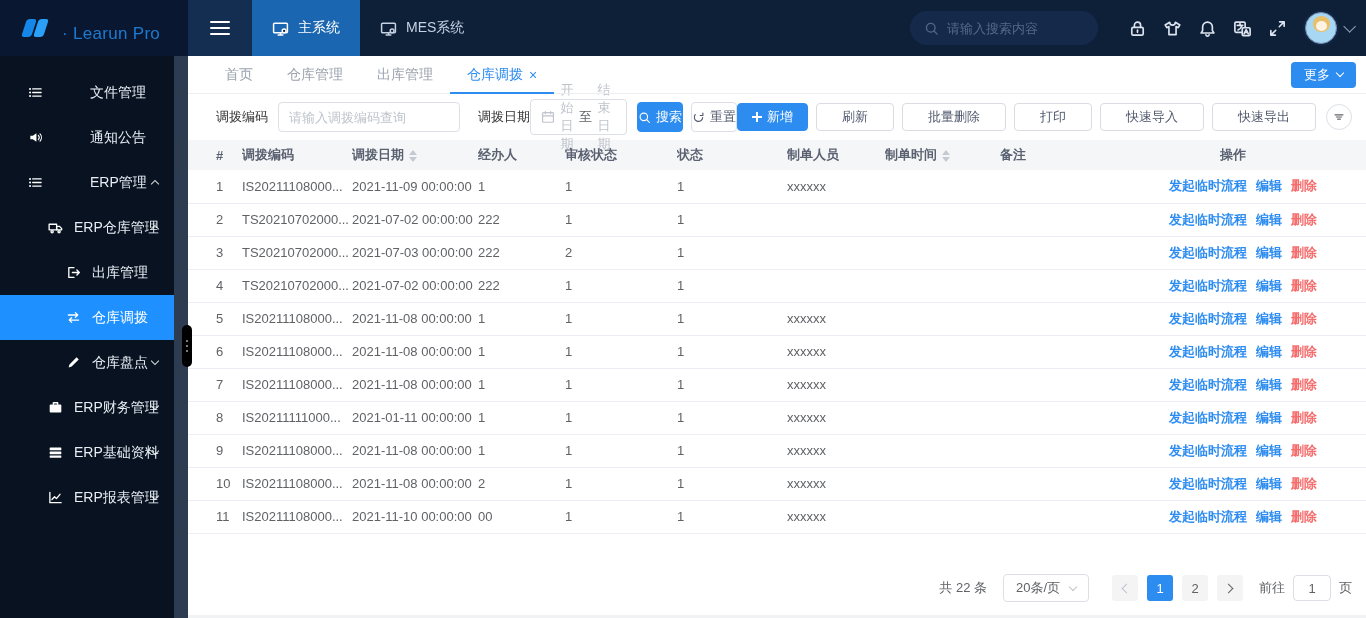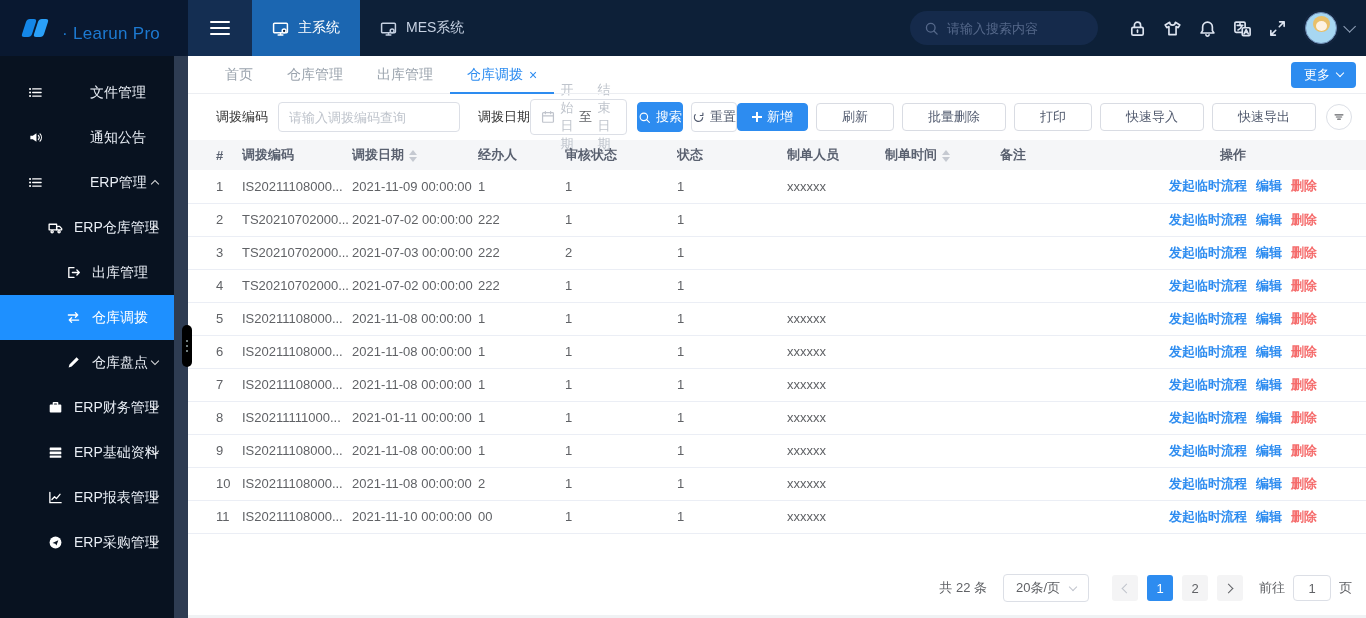--- a/index.html
+++ b/index.html
@@ -289,30 +289,20 @@
         <div class="side-item lv1">
           <span class="ic">
             <svg viewBox="0 0 16 16" fill="none" stroke="currentColor" stroke-width="1.4" stroke-linecap="round" stroke-linejoin="round">
               <path d="M2 2.5v11h12"></path>
               <path d="M4.2 10.2l2.8-3 2 2 3.8-4.6"></path>
             </svg>
           </span>
           <span>ERP报表管理</span>
           <span class="chev down"></span>
         </div>
-        <div class="side-item lv1">
-          <span class="ic">
-            <svg viewBox="0 0 16 16" fill="none" stroke="currentColor" stroke-width="1.4" stroke-linecap="round" stroke-linejoin="round">
-              <circle cx="8" cy="8" r="6.3" fill="currentColor" stroke="none"></circle>
-              <path d="M4.8 8.4l6.2-2.9-2 5.8-1.2-2.1-3-.8z" fill="#0a1422" stroke="none"></path>
-            </svg>
-          </span>
-          <span>ERP采购管理</span>
-          <span class="chev down"></span>
-        </div>
       </nav>
     <div class="side-handle"></div>
   </aside>
 
   <main class="main">
 
     <div class="tabbar">
       <div class="tab">
           <span>首页</span>
         </div>

